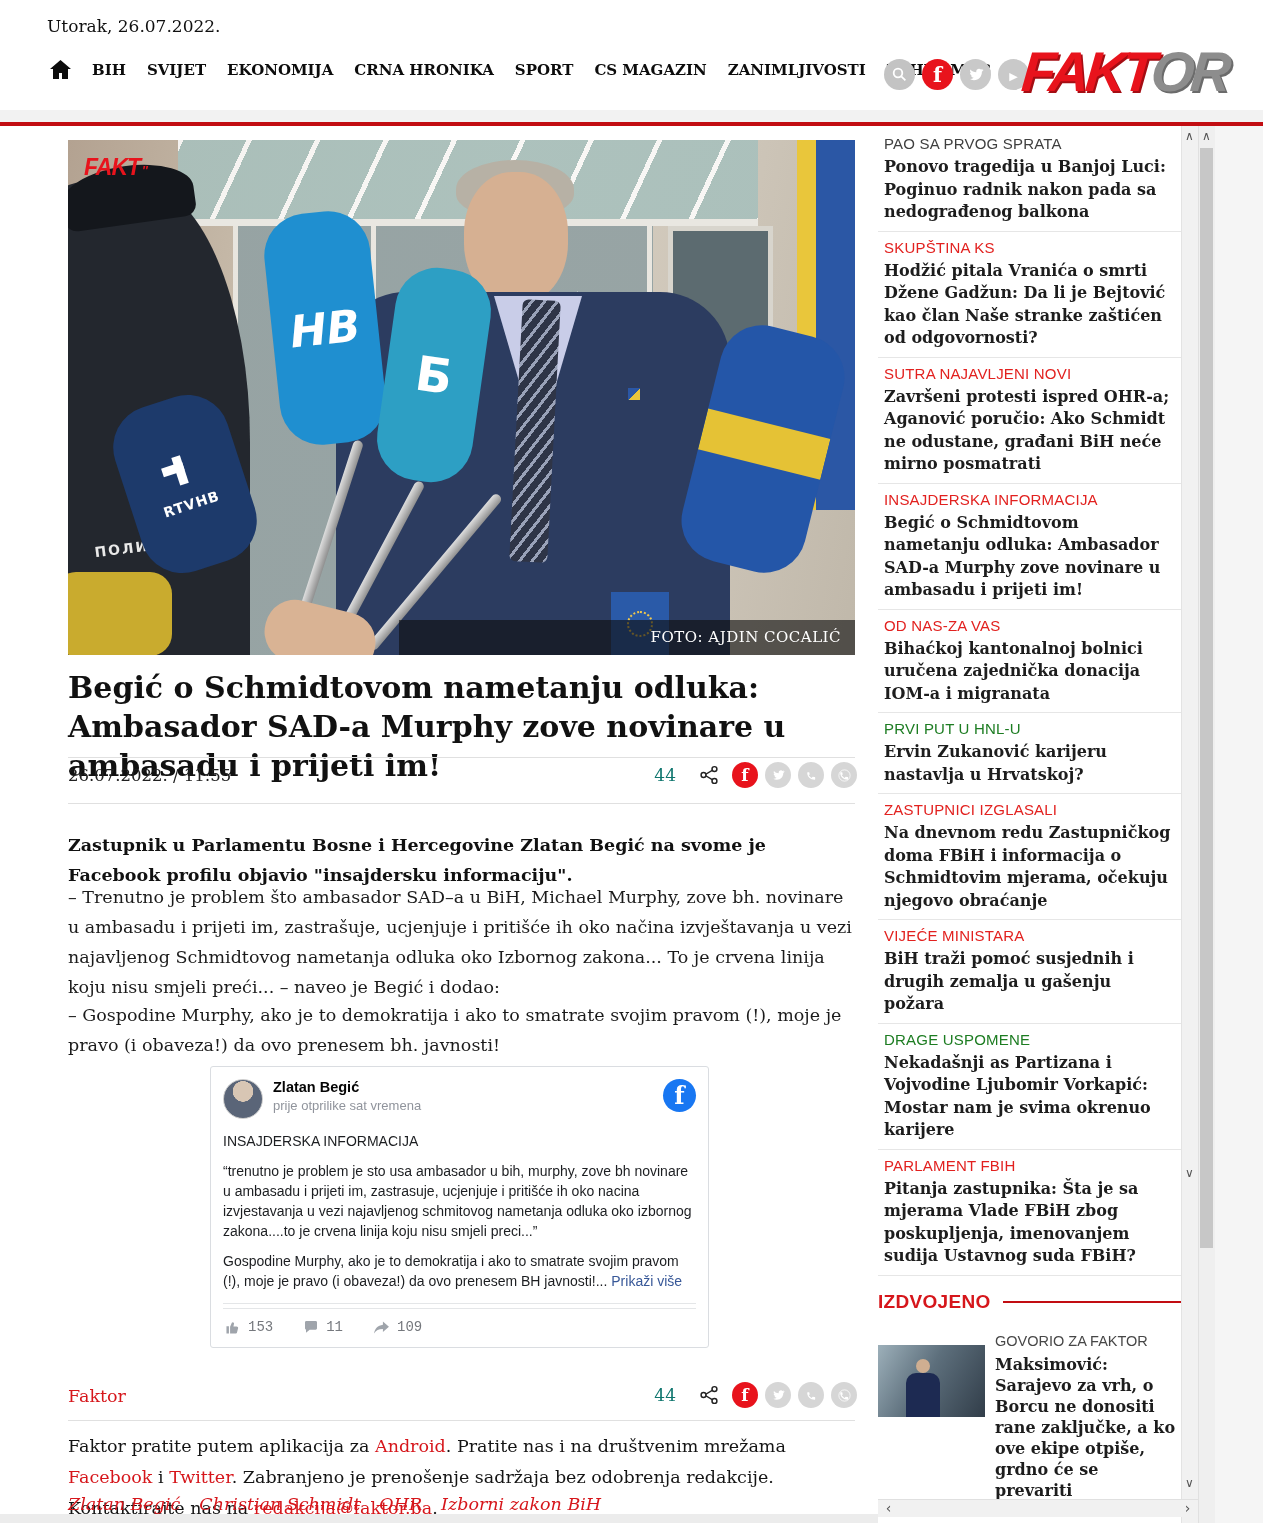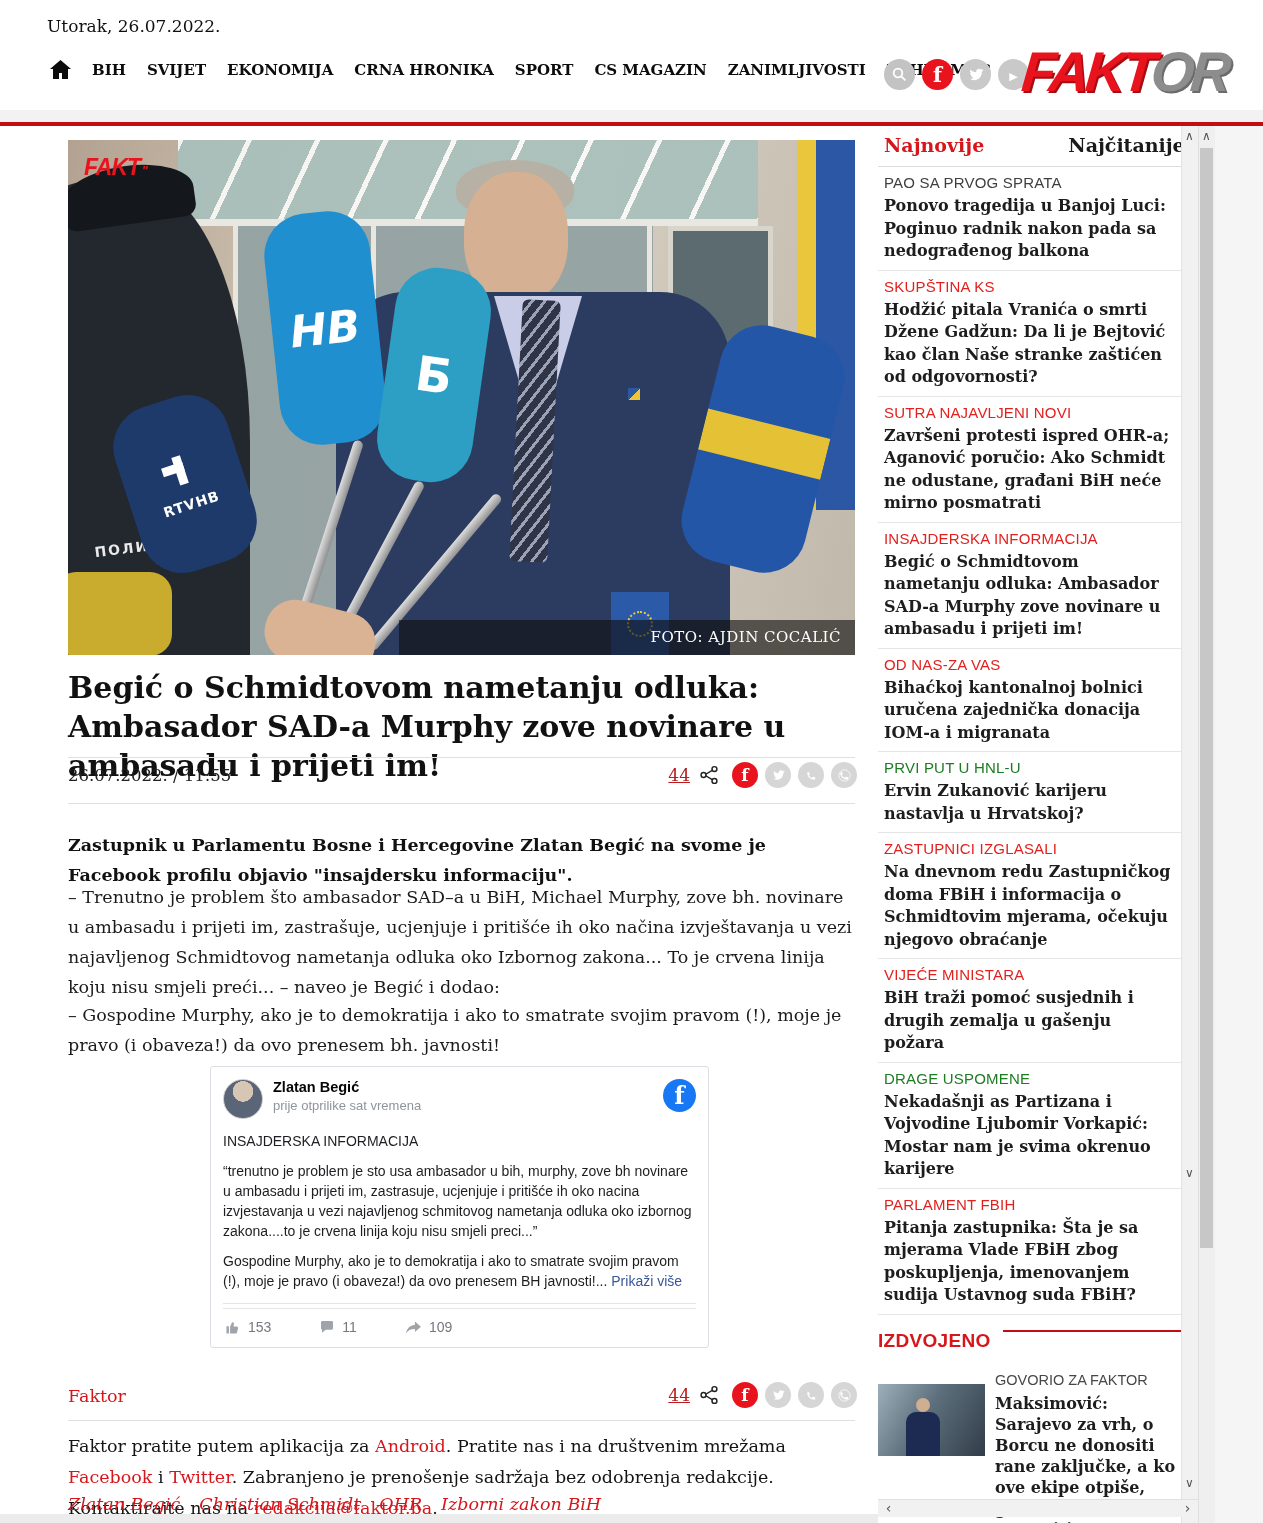--- a/index.html
+++ b/index.html
@@ -89,21 +89,21 @@
 
   
   .article-title { position:absolute; left:68px; top:668px; width:795px; font-size:30px; line-height:39px;
         font-weight:bold; color:#111; }
   .hr { position:absolute; height:1px; background:#e0e0e0; }
   #hr1 { left:68px; top:757px; width:787px; }
   #hr2 { left:68px; top:803px; width:787px; }
   #hr3 { left:68px; top:1420px; width:787px; }
   .meta-date { position:absolute; left:68px; top:766px; font-size:16.5px; color:#202020; }
   .share-row { position:absolute; display:flex; align-items:center; gap:7px; }
-  .share-count { font-size:17px; color:#b91c1c; margin-right:2px;text-decoration:underline; }
+  .share-count { font-size:17px; color:#0f766e; margin-right:16px; }
   .share-nodes { display:flex; align-items:center; margin-right:6px; }
   .mini { width:26px; height:26px; border-radius:50%; display:flex; align-items:center; justify-content:center;
         color:#fff; cursor:pointer; }
   .mini-fb { background:#e8131c; }
   .mini-gray { background:#d6d6d6; }
   .mini .g-f::before { font-size:17px; }
   .lead { position:absolute; left:68px; top:818px; width:790px; font-weight:bold; font-size:17.5px;
         line-height:30px; color:#111;margin-top:12px; }
   .para { position:absolute; left:68px; width:792px; font-size:17.5px; line-height:30px; color:#1b1b1b; }
   #p1 { top:882px; } #p2 { top:1000px; }
@@ -119,21 +119,21 @@
   .fb-time { font-size:13px; color:#90949c; margin-top:3px; }
   .fb-logo { margin-left:auto; width:33px; height:33px; border-radius:50%; background:#1877f2; color:#fff;
         display:flex; align-items:center; justify-content:center; cursor:pointer; }
   .fb-logo .g-f::before { font-size:24px; }
   .fb-body { padding:12px 12px 0; font-size:14px; line-height:20px; color:#1c1e21; }
   .fb-heading { margin-bottom:10px; }
   .fb-text { margin-bottom:10px; }
   .fb-more { color:#385898; cursor:pointer; }
   .fb-div { border-top:1px solid #e4e6e8; margin:4px 12px 0; }
   .fb-div2 { border-top:1px solid #e4e6e8; margin:12px 0 0; }
-  .fb-stats { display:flex; gap:48px; padding:10px 14px 12px; color:#75787d; font-size:14px; align-items:center; }
+  .fb-stats { display:flex; gap:30px; padding:10px 14px 12px; color:#75787d; font-size:14px; align-items:center;font-family:Liberation Mono, monospace; }
   .fb-stat { display:flex; gap:7px; align-items:center; }
   .fb-stat svg { display:block; }
 
   
   .source { position:absolute; left:68px; top:1386px; font-size:17.5px; color:#d6161b; cursor:pointer; }
   .footer-note { position:absolute; left:68px; top:1431px; width:794px; font-size:17.5px;
         line-height:31px; color:#141414; }
   .footer-note .rlink { color:#d6161b; cursor:pointer; }
   .tags { position:absolute; left:68px; top:1494px; display:flex; gap:19px; font-style:italic;
         font-size:17.5px; color:#d6161b; }
@@ -143,21 +143,21 @@
   
   .sidebar { position:absolute; left:878px; top:128px; width:303px; font-family:"Liberation Sans",sans-serif; }
   .tabs { display:flex; align-items:baseline; padding:6px 0 10px 6px; border-bottom:1px solid #dcdcdc;
         font-family:"DejaVu Serif",serif; font-size:19px; font-weight:bold; }
   .tab-active { color:#d6161b; cursor:pointer; }
   .tab-idle { color:#1a1a1a; margin-left:84px; cursor:pointer; }
   .sb-item { padding:7px 10px 7px 6px; border-bottom:1px solid #e6e6e6; cursor:pointer; }
   .sb-kicker { font-size:15px; line-height:18px; margin-bottom:3px; letter-spacing:.2px; }
   .kc-red { color:#e2211f; } .kc-green { color:#1c7c21; } .kc-dark { color:#3f3f3f; }
   .sb-title { font-family:"DejaVu Serif",serif; font-weight:bold; font-size:16px; line-height:22.5px; color:#1d1d1d; }
-  .izd-head { display:flex; align-items:flex-start; gap:12px; margin:15px 0 4px; }
+  .izd-head { display:flex; align-items:center; gap:12px; margin:15px 0 4px; }
   .izd-label { font-weight:bold; font-size:19px; color:#d6161b; letter-spacing:.3px; }
   .izd-line { flex:1; height:2px; background:#c20d12; }
   .izd-item { display:flex; gap:10px; padding:12px 0 10px; cursor:pointer; }
   .izd-thumb { width:107px; height:72px; flex:none; margin-top:16px; position:relative; overflow:hidden; }
   .thumb1 { background:linear-gradient(120deg,#9db0ba 0%,#5d6f7c 45%,#313d49 100%); }
   .thumb1::before { content:""; position:absolute; left:38px; top:14px; width:14px; height:14px; border-radius:50%;
         background:#cfae91; }
   .thumb1::after { content:""; position:absolute; left:28px; top:28px; width:34px; height:44px; border-radius:10px 10px 0 0;
         background:#1d2a52; }
   .izd-body { padding-top:2px; }
@@ -394,24 +394,20 @@
   <p class="footer-note"><span>Faktor pratite putem aplikacija za </span><span class="rlink">Android</span><span>. Pratite nas i na društvenim mrežama </span><span class="rlink">Facebook</span><span> i </span><span class="rlink">Twitter</span><span>. Zabranjeno je prenošenje sadržaja bez odobrenja redakcije. Kontaktirajte nas na </span><span class="rlink">redakcija@faktor.ba</span><span>.</span></p>
   <div class="tags">
     <span>Zlatan Begić</span>
     <span>Christian Schmidt</span>
     <span>OHR</span>
     <span>Izborni zakon BiH</span>
   </div>
   <div class="bottomband"></div>
 
   <aside class="sidebar">
-    <div class="tabs">
-      <span class="tab-active">Najnovije</span>
-      <span class="tab-idle">Najčitanije</span>
-    </div>
     <div class="sb-list">
       <div class="sb-item">
         <div class="sb-kicker kc-dark">PAO SA PRVOG SPRATA</div>
         <div class="sb-title">Ponovo tragedija u Banjoj Luci: Poginuo radnik nakon pada sa nedograđenog balkona</div>
       </div>
       <div class="sb-item">
         <div class="sb-kicker kc-red">SKUPŠTINA KS</div>
         <div class="sb-title">Hodžić pitala Vranića o smrti Džene Gadžun: Da li je Bejtović kao član Naše stranke zaštićen od odgovornosti?</div>
       </div>
       <div class="sb-item">

